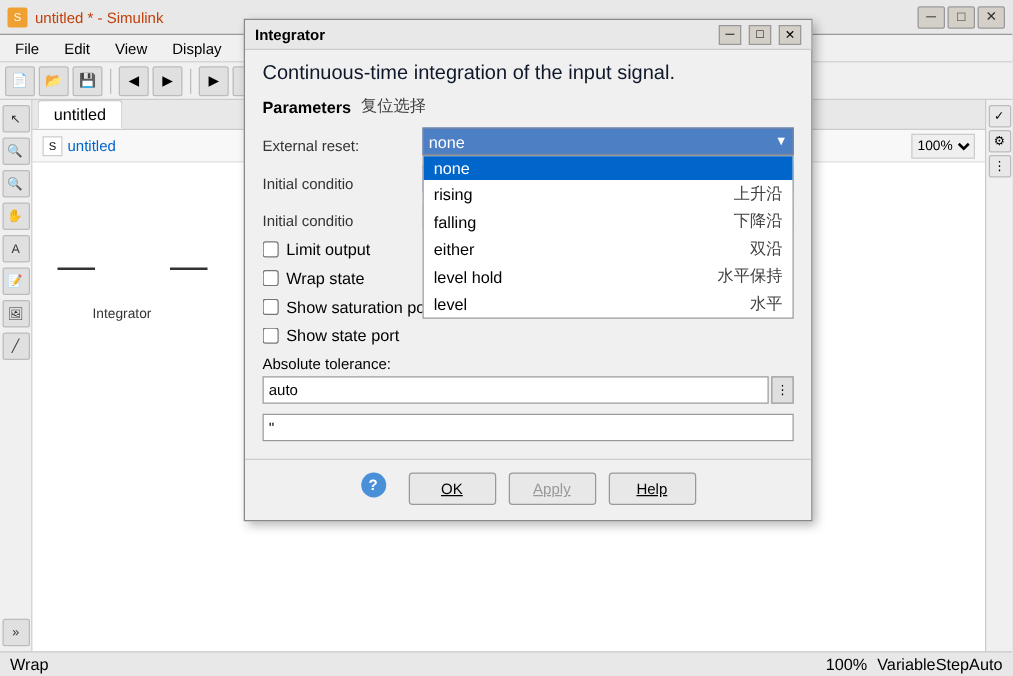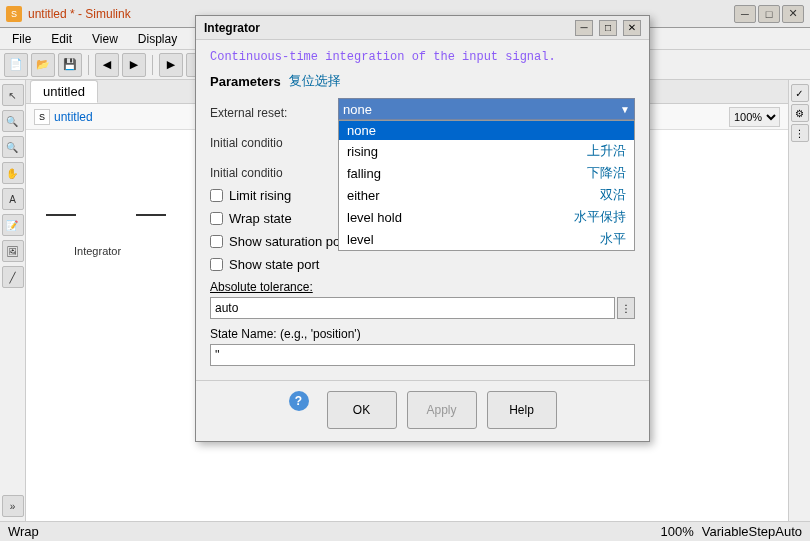--- a/index.html
+++ b/index.html
@@ -85,46 +85,46 @@
     .status-bar { height: 20px; background: #e8e8e8; border-top: 1px solid #ccc; display: flex; align-items: center; padding: 0 8px; gap: 8px; font-size: 11px; }
     .status-right { margin-left: auto; display: flex; gap: 8px; }
 
     
     .dialog-overlay { position: fixed; top: 0; left: 0; width: 810px; height: 541px; display: flex; align-items: flex-start; justify-content: flex-start; pointer-events: none; }
     .dialog { position: absolute; top: 15px; left: 195px; width: 455px; background: #f0f0f0; border: 1px solid #888; box-shadow: 3px 3px 8px rgba(0,0,0,0.3); pointer-events: all; display: flex; flex-direction: column; }
     .dialog-title-bar { height: 24px; background: #e8e8e8; border-bottom: 1px solid #ccc; display: flex; align-items: center; padding: 0 8px; gap: 6px; }
     .dialog-title { flex: 1; font-size: 12px; font-weight: bold; }
     .dialog-title-btn { width: 18px; height: 16px; background: #d4d0c8; border: 1px solid #999; cursor: pointer; display: flex; align-items: center; justify-content: center; font-size: 10px; }
     .dialog-body { padding: 10px 14px; display: flex; flex-direction: column; gap: 8px; }
-    .dialog-subtitle { font-size: 12px; color: #8b5cf6; font-family: Liberation Mono, monospace; }
+    .dialog-subtitle { font-size: 16px; color: #0f172a; }
     .dialog-section-title { font-weight: bold; font-size: 13px; }
     .dialog-row { display: flex; align-items: flex-end; gap: 8px; }
     .dialog-label { font-size: 12px; color: #333; min-width: 120px; }
     .dialog-input { flex: 1; height: 22px; border: 1px solid #999; background: white; font-size: 12px; padding: 0 4px; }
     .dialog-input-with-btn { display: flex; flex: 1; gap: 2px; }
     .dialog-input-btn { width: 18px; height: 22px; background: #e0e0e0; border: 1px solid #999; cursor: pointer; font-size: 10px; display: flex; align-items: center; justify-content: center; }
     .checkbox-row { display: flex; align-items: center; gap: 6px; font-size: 12px; }
     .checkbox-row input[type=checkbox] { margin: 0; }
 
     
     .dropdown-container { position: relative; flex: 1; }
     .dropdown-display { height: 22px; background: #4d7fc4; color: white; border: 1px solid #7986a0; font-size: 12px; padding: 0 4px; display: flex; align-items: center; justify-content: space-between; cursor: pointer; }
     .dropdown-arrow { font-size: 10px; color: white; }
     .dropdown-list { position: absolute; top: 22px; left: 0; right: 0; background: white; border: 1px solid #999; z-index: 100; }
     .dropdown-item { padding: 2px 8px; font-size: 12px; cursor: pointer; display: flex; align-items: center; justify-content: space-between; }
     .dropdown-item.selected { background: #0066cc; color: white; }
 
     
     .dialog-footer { display: flex; justify-content: center; gap: 10px; padding: 10px 14px 12px; border-top: 1px solid #ccc; margin-top: 4px; }
-    .dialog-btn { min-width: 70px; height: 38px; background: #e8e8e8; border: 1px solid #999; border-radius: 3px; cursor: pointer; font-size: 12px; }
+    .dialog-btn { min-width: 70px; height: 26px; background: #e8e8e8; border: 1px solid #999; border-radius: 3px; cursor: pointer; font-size: 12px; text-decoration: underline; }
     .dialog-btn.primary { background: #e8e8e8; }
     .dialog-btn.disabled { color: #999; cursor: default; }
 
     
-    .annotation { color: #0369a1; font-size: 13px; }
+    .annotation { color: #404040; font-size: 13px; }
 
     
     .canvas-line-in { position: absolute; top: 84px; left: 20px; width: 30px; height: 2px; background: #333; }
     .canvas-line-out { position: absolute; top: 84px; left: 110px; width: 30px; height: 2px; background: #333; }
   </style>
 </head>
 <body>
 
 <div class="title-bar">
   <div class="title-bar-icon">S</div>
@@ -275,46 +275,45 @@
         </div>
       </div>
 
       <div class="dialog-row">
         <span class="dialog-label">Initial conditio</span>
         <input type="text" class="dialog-input" value="0" style="">
       </div>
 
       <div class="checkbox-row">
         <input type="checkbox" style="">
-        <span>Limit rising</span>
+        <span>Limit output</span>
       </div>
       <div class="checkbox-row">
         <input type="checkbox" style="">
         <span>Wrap state</span>
       </div>
       <div class="checkbox-row">
         <input type="checkbox" style="">
         <span>Show saturation port</span>
       </div>
       <div class="checkbox-row">
         <input type="checkbox" style="">
         <span>Show state port</span>
       </div>
 
       <div>
-        <div style="font-size:12px; margin-bottom:3px;text-decoration:underline;">Absolute tolerance:</div>
+        <div style="font-size:12px; margin-bottom:3px;">Absolute tolerance:</div>
         <div class="dialog-input-with-btn">
           <input type="text" class="dialog-input" style="flex: 1 1 0%;" value="auto">
           <div class="dialog-input-btn">⋮</div>
         </div>
       </div>
 
 
       <div>
-        <div style="font-size:12px; margin-bottom:3px;">State Name: (e.g., 'position')</div>
         <input type="text" class="dialog-input" style="width: 100%;" value="''">
       </div>
     </div>
 
     <div class="dialog-footer">
       <div style="margin-right:8px;">
         <div style="width:20px; height:20px; background:#4a90d9; border-radius:50%; color:white; display:flex; align-items:center; justify-content:center; font-weight:bold; font-size:12px; cursor:pointer;">?</div>
       </div>
       <button class="dialog-btn primary">OK</button>
       <button class="dialog-btn disabled">Apply</button>

